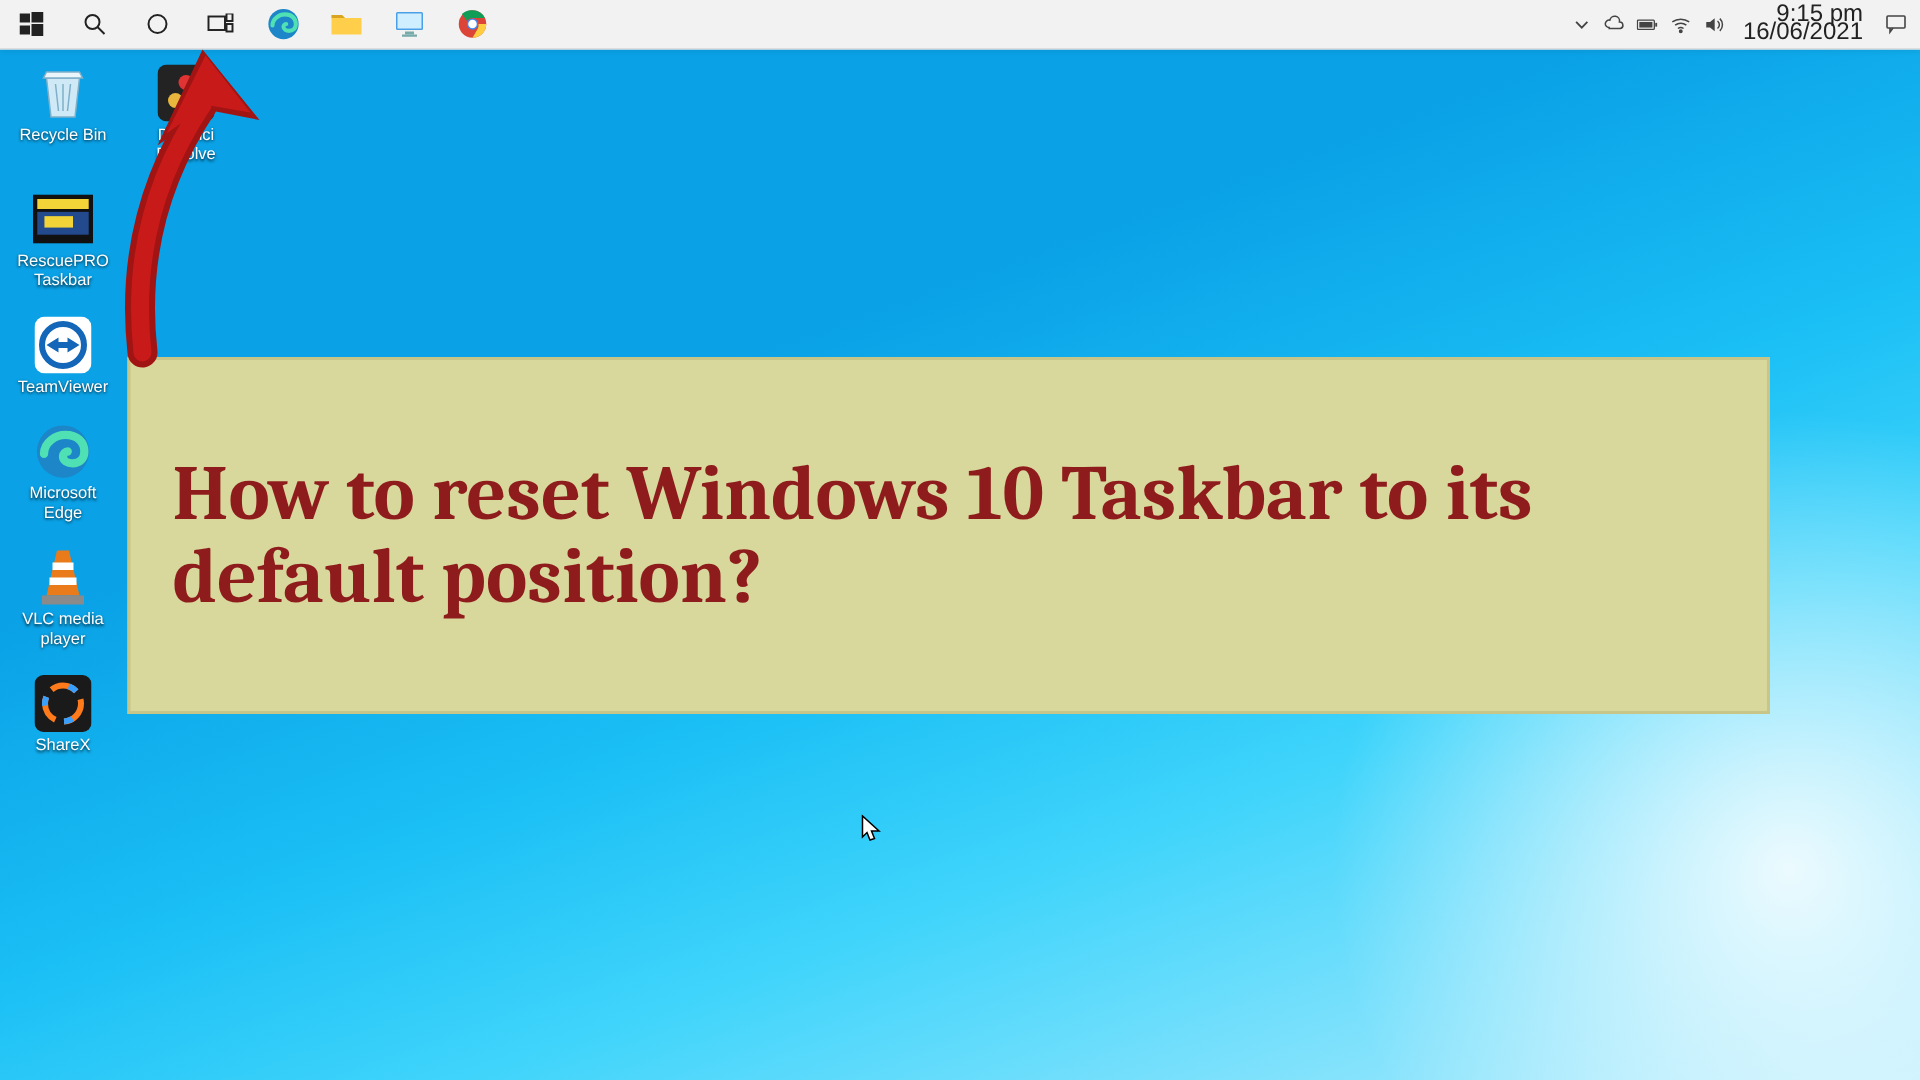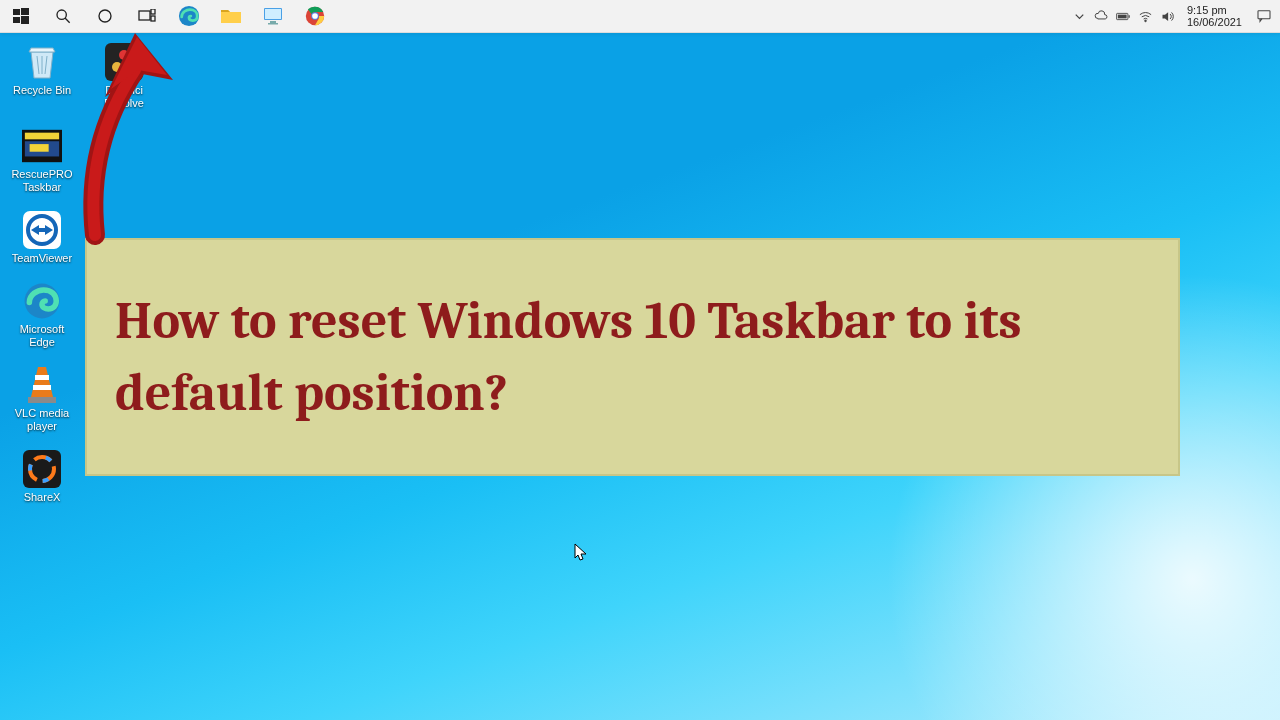--- a/index.html
+++ b/index.html
@@ -10,32 +10,32 @@
     transform:rotate(-18deg);pointer-events:none}
   
   .taskbar{position:absolute;top:0;left:0;right:0;height:32px;background:#f2f2f2;
     display:flex;align-items:center;justify-content:space-between;border-bottom:1px solid #ddd;
     box-shadow:0 1px 4px rgba(0,0,0,.08)}
   .tb-left{display:flex;align-items:center;height:100%}
   .tb-btn{width:42px;height:32px;display:flex;align-items:center;justify-content:center;cursor:pointer}
   .tb-right{display:flex;align-items:center;height:100%;padding-right:2px}
   .tray-ico{width:22px;height:32px;display:flex;align-items:center;justify-content:center;color:#444;cursor:pointer}
   .tray-ico svg{width:15px;height:15px}
-  .clock{font-size:11px;line-height:12px;text-align:left;padding:0 8px;color:#222;cursor:pointer}
+  .clock{font-size:16px;line-height:12px;text-align:right;padding:0 8px;color:#222;cursor:pointer}
   .action-center{width:28px;height:32px;display:flex;align-items:center;justify-content:center;cursor:pointer}
   
   .desk{position:absolute;top:40px;left:6px;display:flex;flex-direction:column;gap:12px}
   .deskrow{display:flex;gap:10px}
   .di{width:72px;display:flex;flex-direction:column;align-items:center;cursor:pointer;padding:2px 0}
   .di .icn{width:40px;height:40px;display:flex;align-items:center;justify-content:center}
   .di .lbl{font-size:11px;color:#fff;text-align:center;text-shadow:0 1px 2px rgba(0,0,0,.8);line-height:13px;margin-top:2px;max-width:72px}
   
   .banner{position:absolute;left:85px;top:238px;width:1095px;height:238px;background:#d8d79c;
     border:2px solid #c7c688;display:flex;align-items:center;padding:0 28px;box-sizing:border-box}
-  .banner-txt{font-family:Cambria,Georgia,serif;font-weight:bold;font-size:52px;line-height:72px;
+  .banner-txt{font-family:Cambria,Georgia,serif;font-weight:bold;font-size:52px;line-height:55px;
     color:#8e1c1c}
   
   .arrow{position:absolute;left:65px;top:25px;width:150px;height:225px;pointer-events:none}
   
   .cursor-mark{position:absolute;left:574px;top:543px;pointer-events:none}
 </style>
 </head>
 <body>
 
 <div class="screen">

